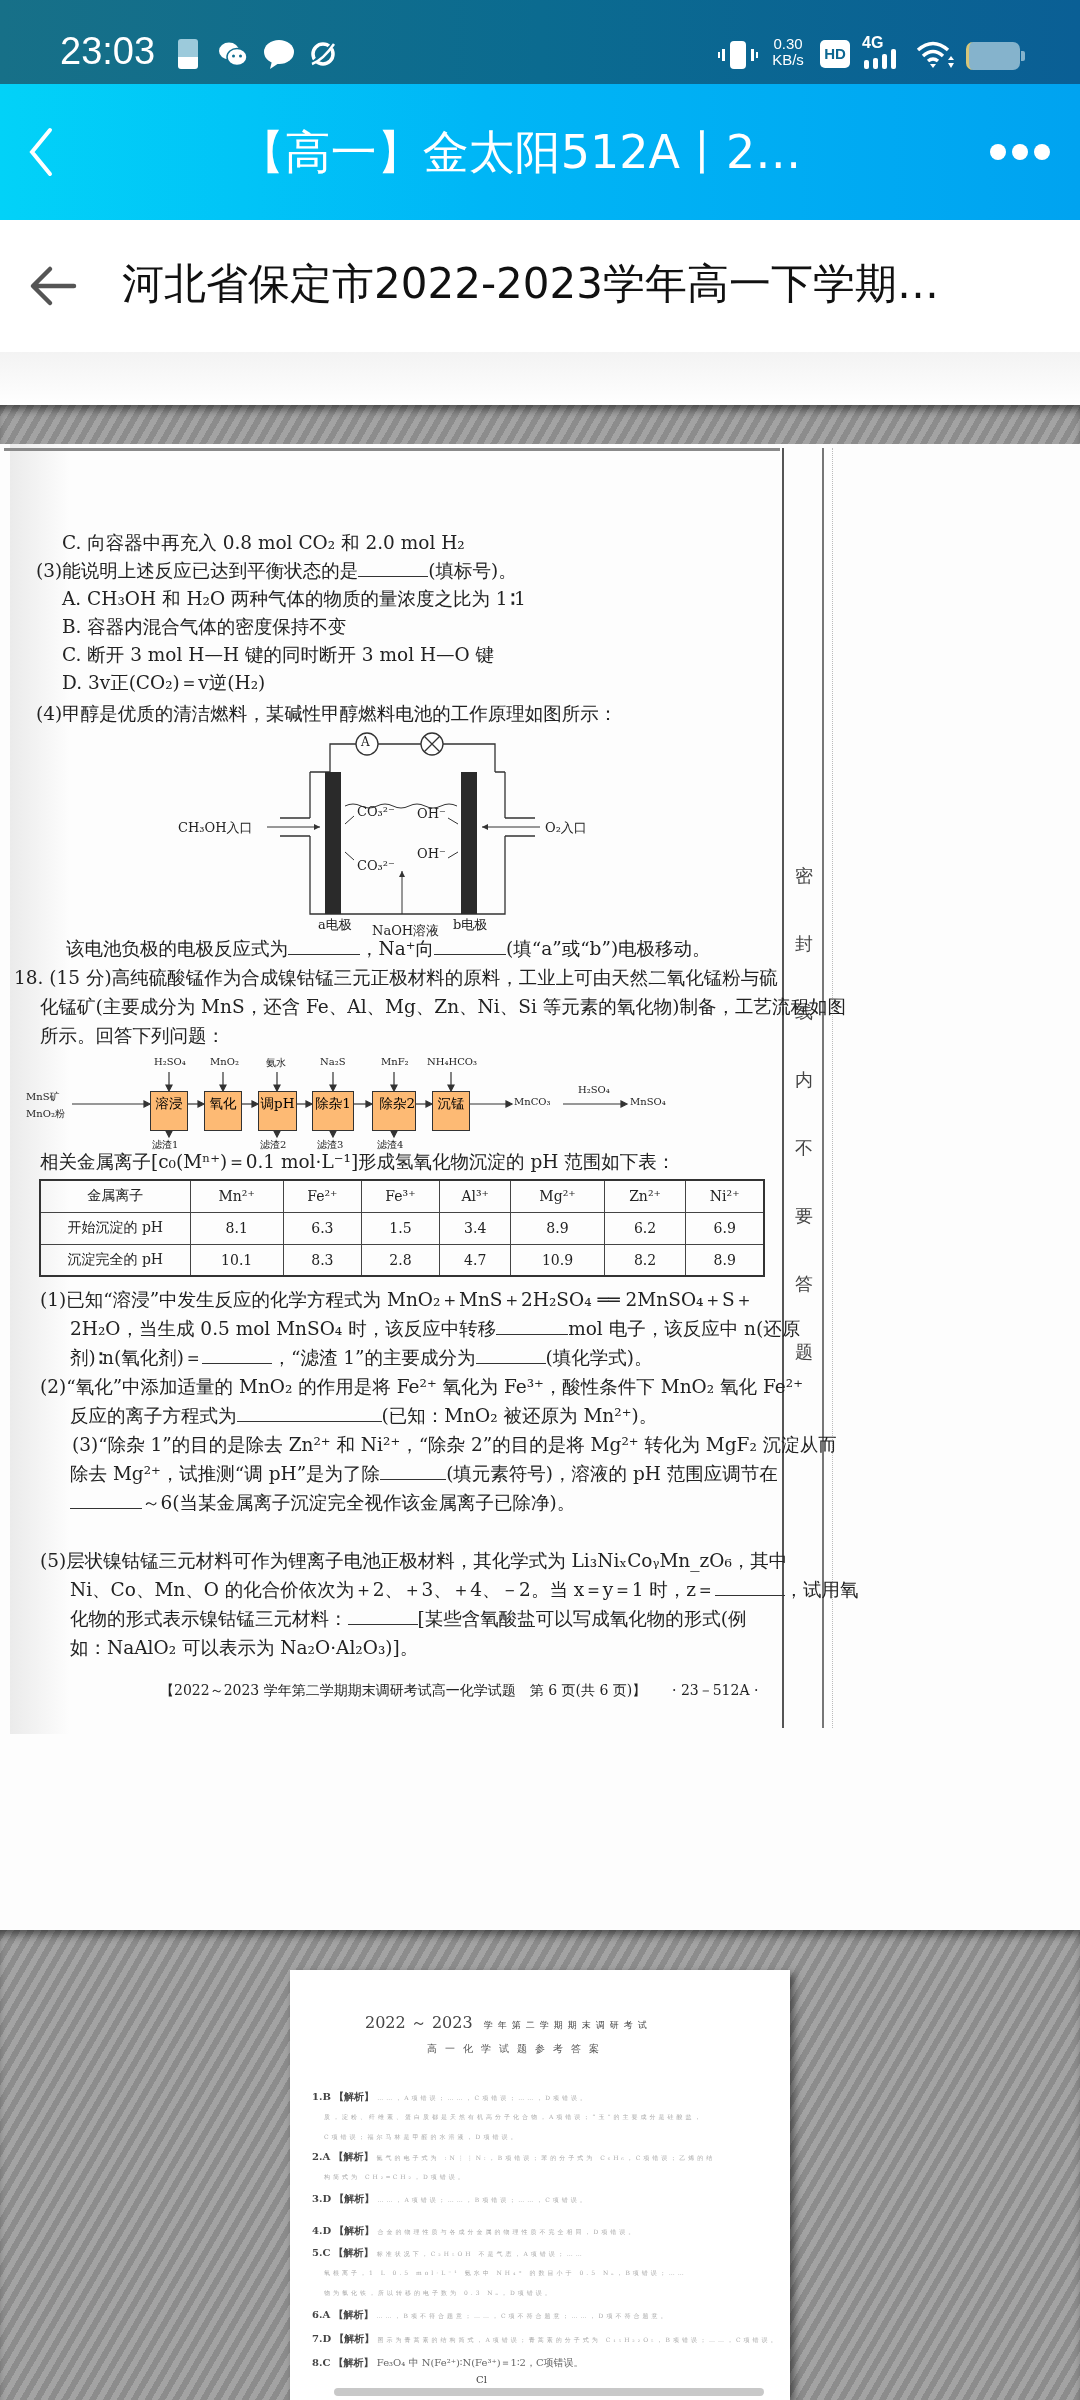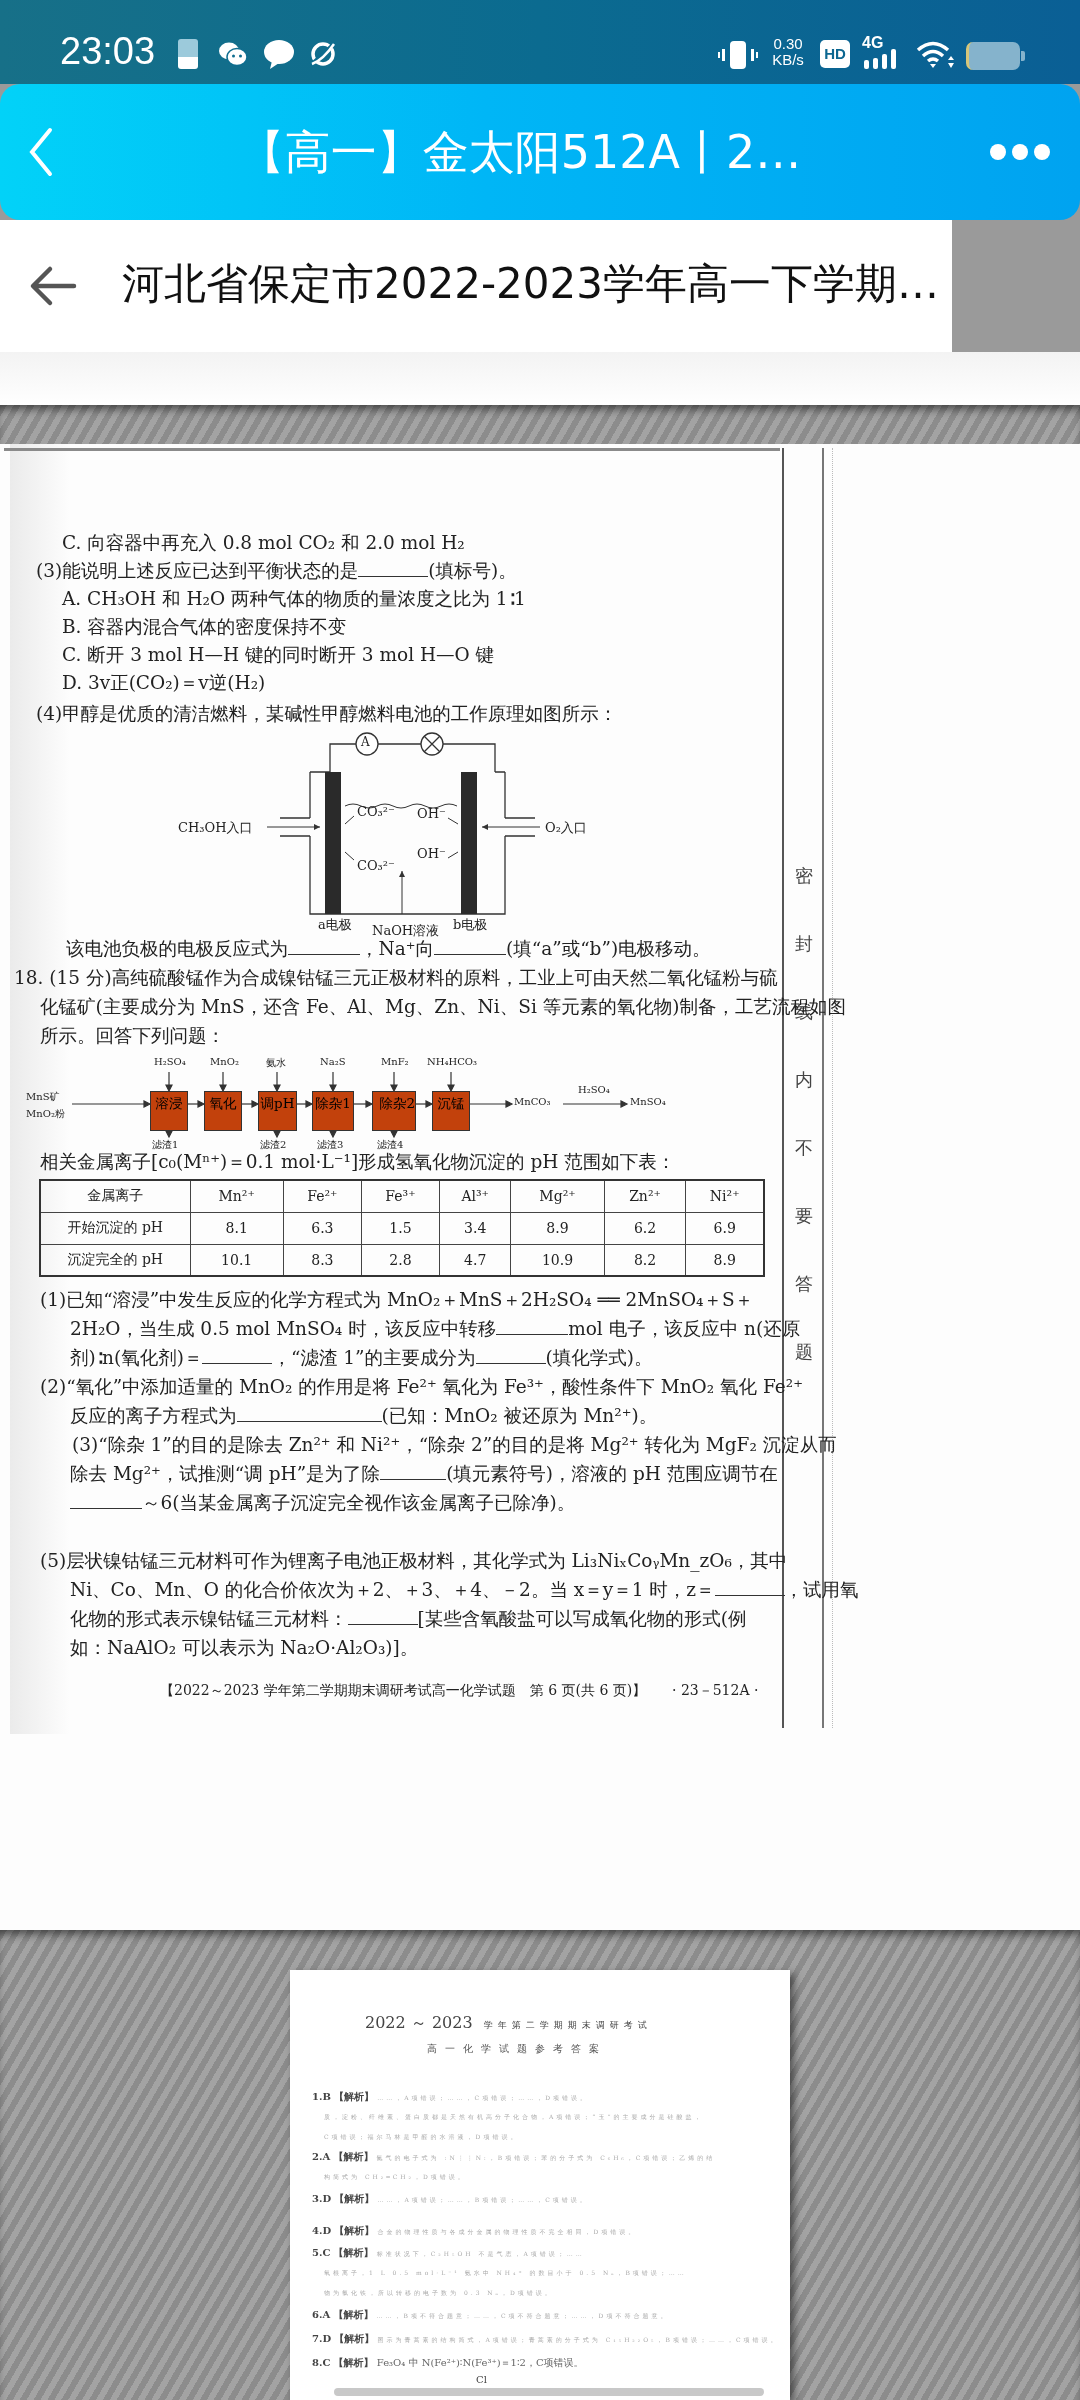--- a/index.html
+++ b/index.html
@@ -20,28 +20,28 @@
   .sb-speed { left: 768px; top: 36px; width: 40px; font-size: 15px; line-height: 16px; text-align: center; font-family: "Liberation Sans", sans-serif; }
   .sb-hd { left: 820px; top: 40px; width: 30px; height: 28px; background: #fff; color: #0b6690; border-radius: 5px; font-weight: bold; font-size: 15px; text-align: center; line-height: 28px; font-family: "Liberation Sans", sans-serif; }
   .sb-4g { left: 862px; top: 34px; width: 42px; height: 36px; }
   .sb-4g-label { position: absolute; left: 0; top: 0; font-size: 16px; font-weight: bold; font-family: "Liberation Sans", sans-serif; }
   .sb-wifi { left: 916px; top: 40px; width: 40px; height: 30px; }
   .sb-battery { left: 966px; top: 42px; width: 54px; height: 28px; background: #85b3cc; border-radius: 7px; border-left: 3px solid #d6c67a; }
   .sb-battery::after { content: ""; position: absolute; right: -5px; top: 9px; width: 4px; height: 10px; background: #85b3cc; border-radius: 0 2px 2px 0; }
 
   
   .appbar { position: absolute; left: 0; top: 84px; width: 1080px; height: 136px;
-    background: linear-gradient(90deg, #02d2f8 0%, #00b6f6 45%, #00a3f0 100%); color: #fff; border-radius: 20px; }
+    background: linear-gradient(90deg, #02d2f8 0%, #00b6f6 45%, #00a3f0 100%); color: #fff; }
   .appbar-back { position: absolute; left: 22px; top: 40px; width: 40px; height: 56px; }
   .appbar-title { position: absolute; left: 140px; top: 38px; width: 760px; text-align: center; font-size: 46px; white-space: nowrap; overflow: hidden; }
   .appbar-more { position: absolute; right: 30px; top: 60px; width: 60px; height: 20px; display: flex; justify-content: space-between; }
   .appbar-more span { width: 16px; height: 16px; border-radius: 50%; background: #fff; display: block; }
 
   
-  .docbar { position: absolute; left: 0; top: 220px; width: 952px; height: 132px; background: #fff; }
+  .docbar { position: absolute; left: 0; top: 220px; width: 1080px; height: 132px; background: #fff; }
   .docbar-arrow { position: absolute; left: 28px; top: 43px; width: 50px; height: 46px; }
   .docbar-title { position: absolute; left: 122px; top: 36px; font-size: 42px; color: #111; white-space: nowrap; }
 
   .viewer-strip { position: absolute; left: 0; top: 352px; width: 1080px; height: 53px;
     background: linear-gradient(#f3f3f3, #fafafa 60%, #fff); }
 
   
   .stripes { position: absolute; left: 0; width: 1080px;
     background: repeating-linear-gradient(120deg, #8c8c8c 0 6px, #a3a3a3 6px 12px);
     box-shadow: inset 0 8px 10px -4px rgba(0,0,0,0.55); }
@@ -58,21 +58,21 @@
   .doc { position: absolute; font-family: "DejaVu Serif", "Liberation Serif", serif; color: #222; font-size: 18.5px; white-space: nowrap; }
   .doc .blank { display: inline-block; border-bottom: 1px solid #333; height: 16px; vertical-align: baseline; }
 
   
   .cell { position: absolute; left: 180px; top: 282px; width: 440px; height: 200px; }
   .cell svg { position: absolute; left: 0; top: 0; }
   .cell .lbl { position: absolute; font-family: "DejaVu Serif", serif; font-size: 13px; color: #222; white-space: nowrap; }
 
   
   .flow { position: absolute; left: 30px; top: 610px; width: 700px; height: 110px; }
-  .flow .fbox { position: absolute; top: 37px; height: 40px; border: 1.5px solid #333; font-family: "DejaVu Serif", serif; font-size: 13.5px; line-height: 23px; text-align: center; background: #c2410c; }
+  .flow .fbox { position: absolute; top: 37px; height: 40px; border: 1.5px solid #333; font-family: "DejaVu Serif", serif; font-size: 13.5px; line-height: 23px; text-align: center; background: #fdba74; }
   .flow .flbl { position: absolute; font-family: "DejaVu Serif", serif; font-size: 10px; color: #222; white-space: nowrap; }
 
   
   .phtable { position: absolute; left: 39px; top: 735px; width: 726px; border-collapse: collapse; font-family: "DejaVu Serif", serif; font-size: 14px; color: #222; padding-left: 44px; }
   .phtable td { border: 1px solid #444; height: 32px; text-align: center; }
   .phtable { border: 2px solid #333; }
 
   
   .page2 { position: absolute; left: 290px; top: 1970px; width: 500px; height: 430px; background: #fff; box-shadow: 4px 4px 8px rgba(0,0,0,0.5); overflow: hidden; }
   .p2 { position: absolute; font-family: "DejaVu Serif", serif; color: #444; white-space: nowrap; }

